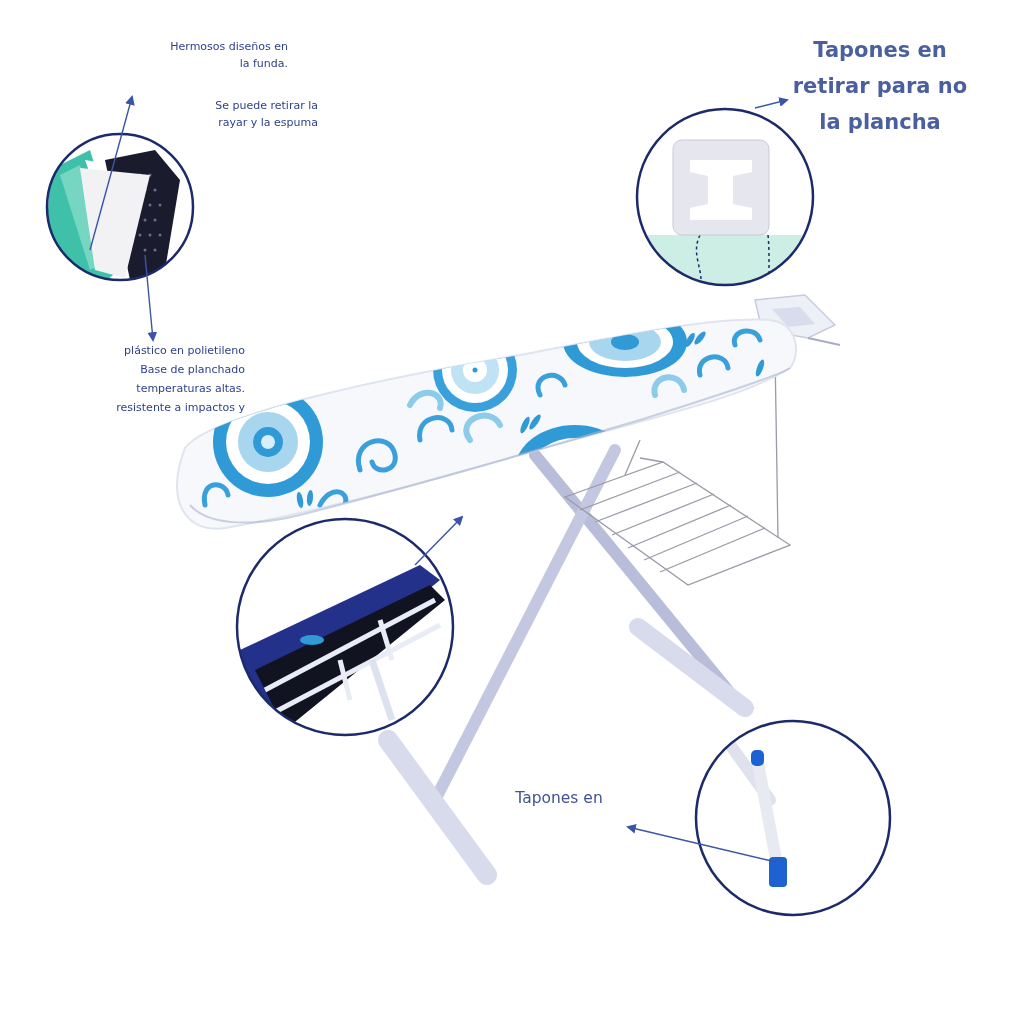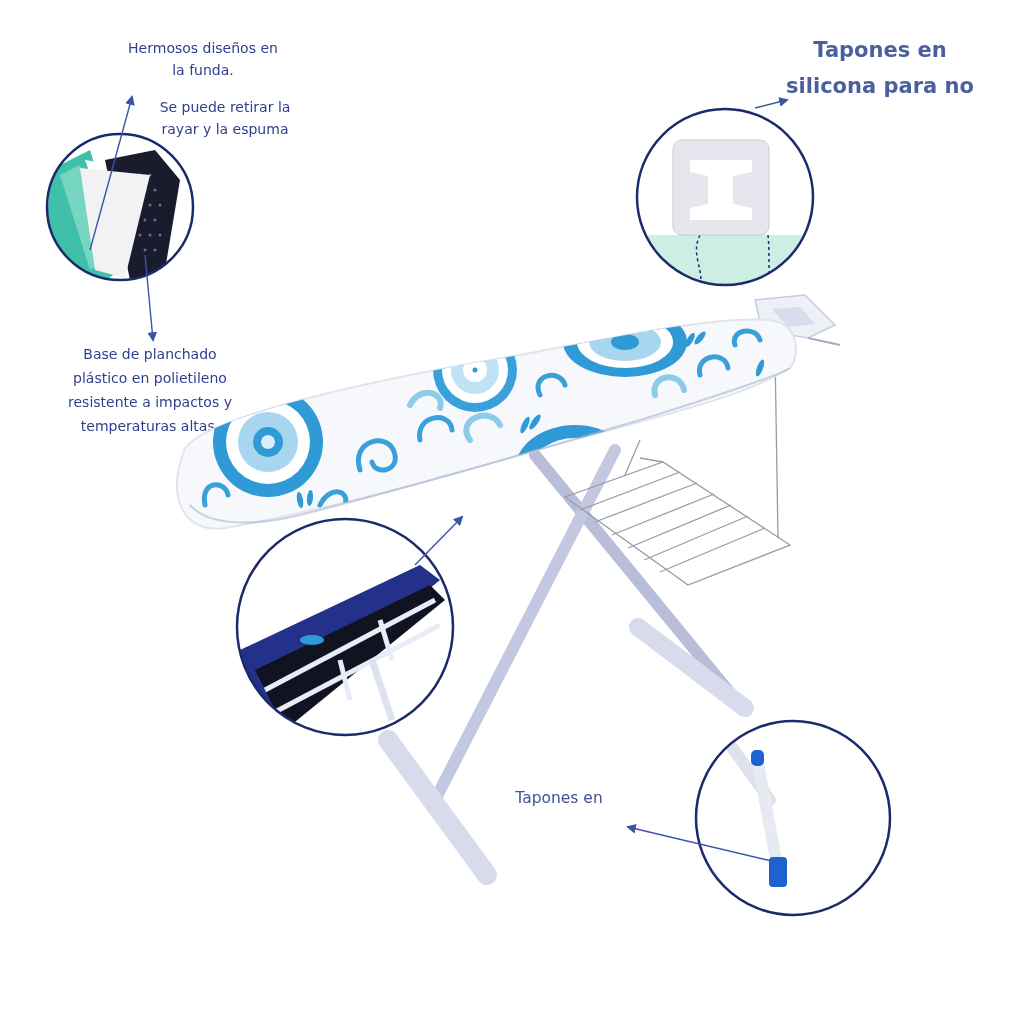--- a/index.html
+++ b/index.html
@@ -1,46 +1,47 @@
 <!DOCTYPE html>
 <html><head>
 <meta charset="utf-8">
 <style>
   html, body { margin: 0; padding: 0; background: #ffffff; }
   body { width: 1024px; height: 1024px; position: relative; overflow: hidden; font-family: "DejaVu Sans", sans-serif; }
   .label { position: absolute; color: #2e3f8f; text-align: center; line-height: 1.55; }
   .label span { display: block; white-space: nowrap; }
-  .small { font-size: 14px; }
+  .small { font-size: 11px; text-align: right; }
   .big { font-size: 21px; font-weight: bold; color: #4a5f9e; line-height: 1.72; }
   .mid { font-size: 15.5px; color: #3f5396; line-height: 1.9; }
   svg.layer { position: absolute; left: 0; top: 0; }
 </style>
 </head>
 <body>
 
 <div class="label small" style="left:118px; top:38px; width:170px;">
   <span>Hermosos diseños en</span>
   <span>la funda.</span>
 </div>
 
-<div class="label small" style="left:140px; top:97px; width:170px;">
+<div class="label small" style="left:148px; top:97px; width:170px;">
   <span>Se puede retirar la</span>
   <span>rayar y la espuma</span>
 </div>
 
 <div class="label small" style="left:55px; top:342px; width:190px; line-height:1.72;">
+  <span>plástico en polietileno</span>
   <span>Base de planchado</span>
-  <span>plástico en polietileno</span>
+  <span>temperaturas altas.</span>
   <span>resistente a impactos y</span>
-  <span>temperaturas altas.</span>
 </div>
 
 <div class="label big" style="left:770px; top:32px; width:220px;">
   <span>Tapones en</span>
-  <span>silicona para no</span>
+  <span>retirar para no</span>
+  <span>la plancha</span>
 </div>
 
 <div class="label mid" style="left:484px; top:784px; width:150px;">
   <span>Tapones en</span>
 </div>
 
 <svg class="layer" width="1024" height="1024" viewBox="0 0 1024 1024">
   <defs>
     <marker id="arrow" viewBox="0 0 10 10" refX="8" refY="5" markerWidth="7" markerHeight="7" orient="auto-start-reverse">
       <path d="M0,0 L10,5 L0,10 z" fill="#3b55a6"></path>

